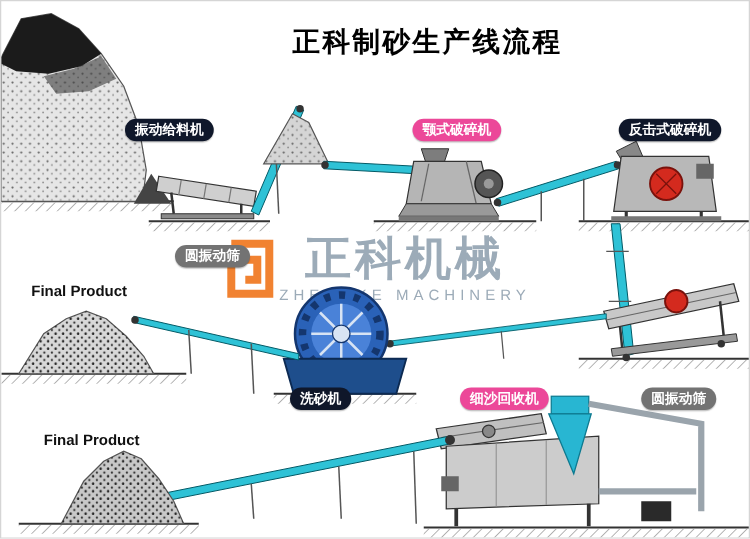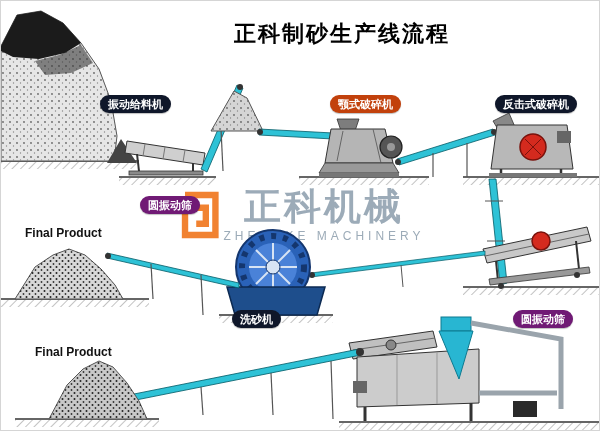--- a/index.html
+++ b/index.html
@@ -20,22 +20,22 @@
   }
   .wm-text{display:flex;flex-direction:column;align-items:center;}
   .wm-cn{font-size:37px;font-weight:bold;color:#94a4b2;letter-spacing:3px;line-height:1;}
   .wm-en{font-size:12px;color:#94a4b2;letter-spacing:4px;margin-top:4px;}
   .badge{
     position:absolute;z-index:5;color:#fff;font-size:11px;font-weight:bold;
     padding:2px 8px;border-radius:9px;white-space:nowrap;line-height:14px;
     box-shadow:0 1px 1px rgba(0,0,0,.25);
   }
   .badge.cyan{background:#0f172a;}
-  .badge.orange{background:#c2410c;}
-  .badge.purple{background:#701a75;}
+  .badge.orange{background:#ec4899;}
+  .badge.purple{background:#737373;}
   .fp{
     position:absolute;z-index:5;color:#111;font-size:12px;font-weight:bold;
     font-family:Liberation Sans, sans-serif;white-space:nowrap;
   }
 </style>
 </head>
 <body>
 
 <div class="stage">
 
@@ -227,18 +227,19 @@
     </g>
   </svg>
 
   <h1 class="page-title">正科制砂生产线流程</h1>
 
   <span class="badge cyan" style="left:99px;top:94px;">振动给料机</span>
   <span class="badge orange" style="left:329px;top:94px;">颚式破碎机</span>
   <span class="badge cyan" style="left:494px;top:94px;">反击式破碎机</span>
   <span class="badge purple" style="left:139px;top:195px;">圆振动筛</span>
   <span class="badge cyan" style="left:231px;top:309px;text-align:center;">洗砂机</span>
+  <span class="badge orange" style="left:367px;top:309px;">细沙回收机</span>
   <span class="badge purple" style="left:512px;top:309px;">圆振动筛</span>
 
   <span class="fp" style="left:24px;top:225px;">Final Product</span>
   <span class="fp" style="left:34px;top:344px;">Final Product</span>
 
 </div>
 
 </body></html>

